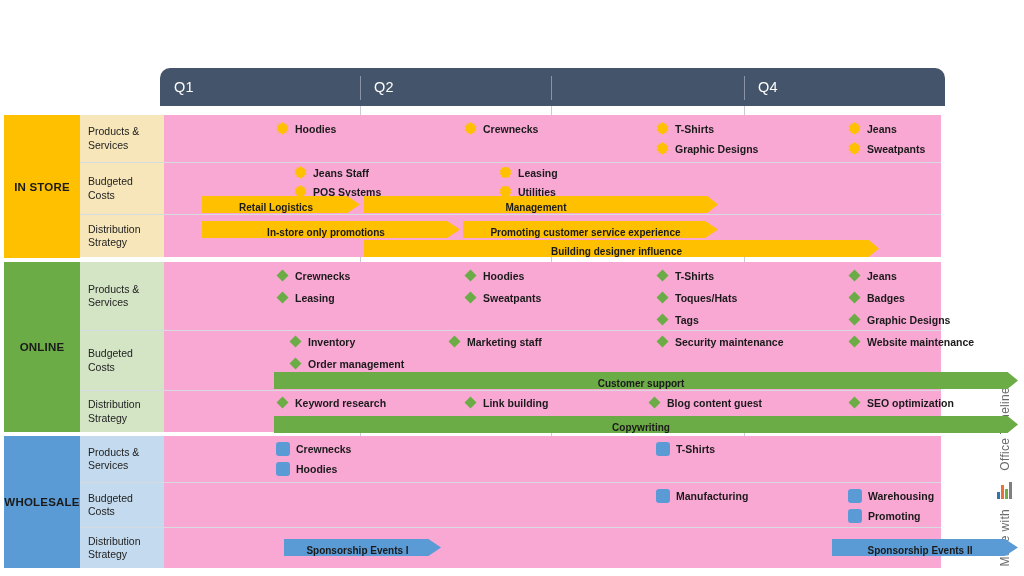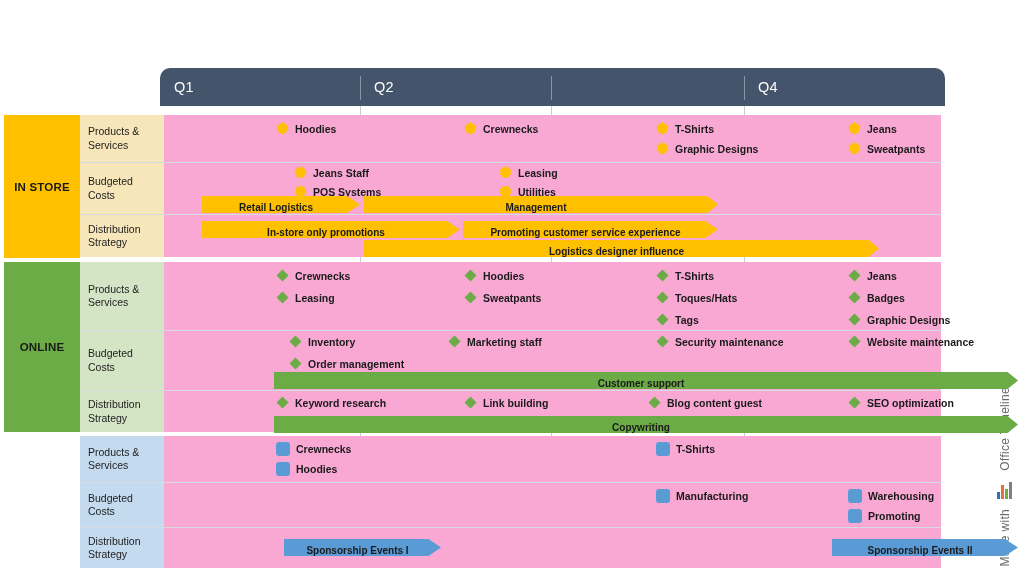--- a/index.html
+++ b/index.html
@@ -227,21 +227,21 @@
           <div class="bar gold" style="left:38px;width:258px;top:6px">
             <span class="bar-shape" style="clip-path:polygon(0 0,95% 0,100% 50%,95% 100%,0 100%)"></span>
             <span class="bar-label">In-store only promotions</span>
           </div>
           <div class="bar gold" style="left:299px;width:255px;top:6px">
             <span class="bar-shape" style="clip-path:polygon(0 0,95% 0,100% 50%,95% 100%,0 100%)"></span>
             <span class="bar-label">Promoting customer service experience</span>
           </div>
           <div class="bar gold" style="left:200px;width:515px;top:25px">
             <span class="bar-shape" style="clip-path:polygon(0 0,98% 0,100% 50%,98% 100%,0 100%)"></span>
-            <span class="bar-label">Logistics designer influence</span>
+            <span class="bar-label">Building designer influence</span>
           </div>
         </div>
       </div>
 
     </div>
   </div>
 
   <div class="band online" style="top:262px;width:937px;height:170px">
     <div class="band-name">ONLINE</div>
     <div class="band-rows">
@@ -356,20 +356,21 @@
             <span class="bar-shape" style="clip-path:polygon(0 0,98.6% 0,100% 50%,98.6% 100%,0 100%)"></span>
             <span class="bar-label">Copywriting</span>
           </div>
         </div>
       </div>
 
     </div>
   </div>
 
   <div class="band wholesale" style="top:436px;width:937px;height:132px">
+    <div class="band-name">WHOLESALE</div>
     <div class="band-rows">
 
       <div class="row" style="height:46px">
         <div class="row-label">
           <span>Products &amp;</span>
           <span>Services</span>
         </div>
         <div class="row-track">
           <div class="ms" style="left:112px;top:6px">
             <span class="mk square"></span>

